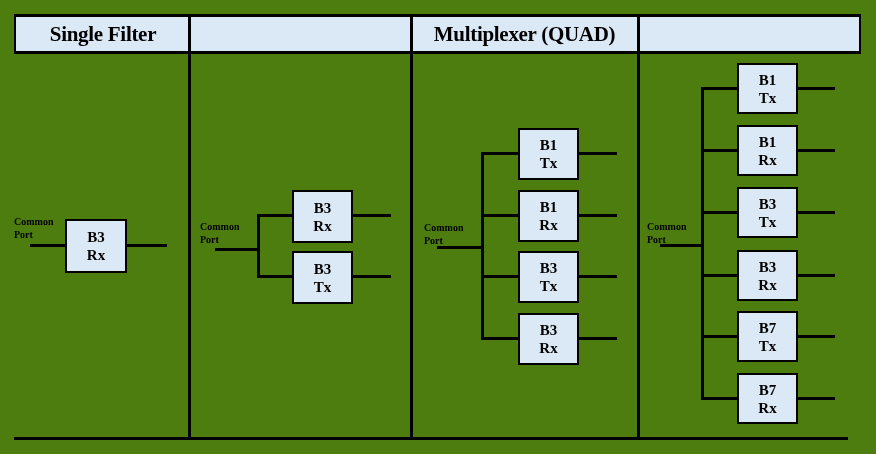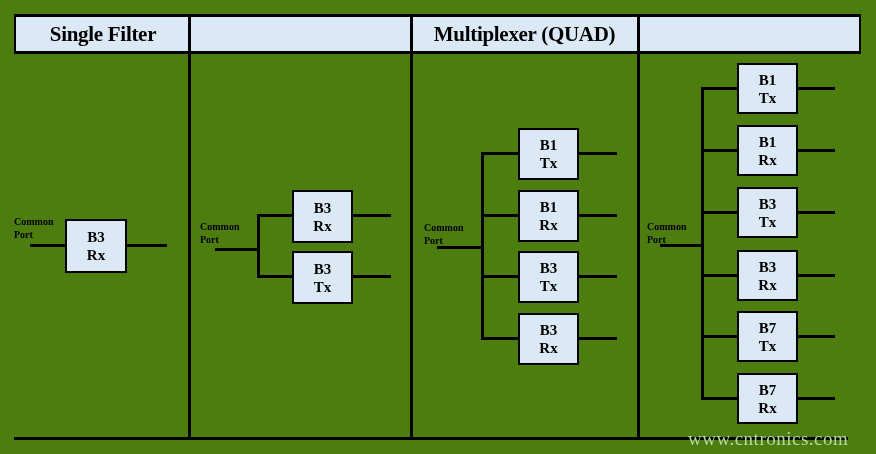--- a/index.html
+++ b/index.html
@@ -138,15 +138,14 @@
     <span>B7</span>
     <span>Rx</span>
   </div>
   <div class="hline" style="left:798px;top:87px;width:37px;"></div>
   <div class="hline" style="left:798px;top:149px;width:37px;"></div>
   <div class="hline" style="left:798px;top:211px;width:37px;"></div>
   <div class="hline" style="left:798px;top:274px;width:37px;"></div>
   <div class="hline" style="left:798px;top:335px;width:37px;"></div>
   <div class="hline" style="left:798px;top:397px;width:37px;"></div>
 
-  <div class="watermark">www.cntronics.com</div>
 
 </div>
 
 </body></html>

